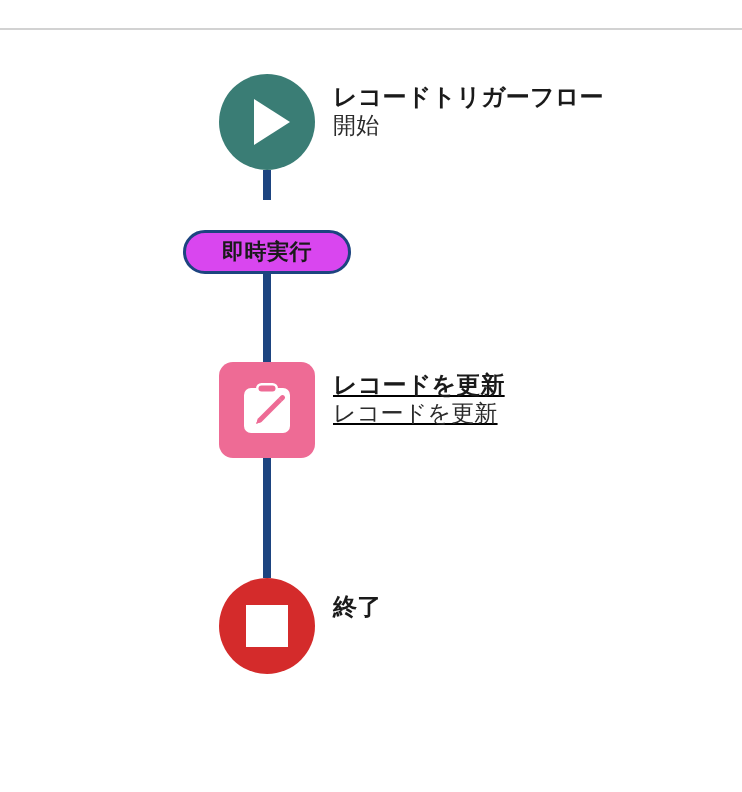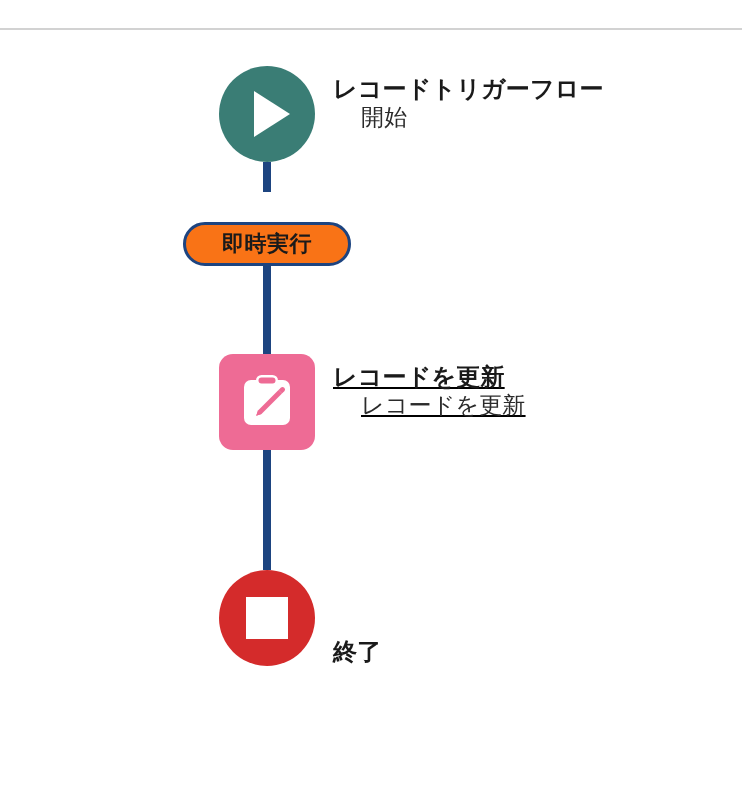--- a/index.html
+++ b/index.html
@@ -23,21 +23,21 @@
     top: 28px;
     width: 742px;
     height: 2px;
     background: #d2d2d2;
   }
 
   
   .flow-canvas {
     position: absolute;
     left: 0;
-    top: 16px;
+    top: 24px;
     width: 742px;
     height: 762px;
   }
 
   
   .connector {
     position: absolute;
     left: 263px;
     width: 8px;
     background: #1d4480;
@@ -48,21 +48,21 @@
 
   
   .node {
     position: absolute;
     left: 219px;
     display: flex;
     align-items: flex-start;
   }
   .node-start  { top: 50px; }
   .node-update { top: 338px; text-decoration: underline; }
-  .node-end    { top: 554px; align-items: flex-end; }
+  .node-end    { top: 554px; }
 
   .node-shape {
     width: 96px;
     height: 96px;
     flex: 0 0 96px;
     position: relative;
     display: flex;
     align-items: center;
     justify-content: center;
   }
@@ -109,33 +109,32 @@
     color: #1a1a1a;
     line-height: 1.22;
     letter-spacing: 0.2px;
   }
   .node-subtitle {
     font-size: 23px;
     font-weight: normal;
     color: #2b2b2b;
     line-height: 1.25;
     letter-spacing: 0.2px;
-    margin-left: 28px;
   }
   .node-end .node-labels { padding-top: 14px; }
 
   
   .pill-badge {
     position: absolute;
     left: 183px;
     top: 206px;
     width: 168px;
     height: 44px;
     box-sizing: border-box;
-    background: #f97316;
+    background: #d946ef;
     border: 3px solid #1d4480;
     border-radius: 22px;
     display: flex;
     align-items: center;
     justify-content: center;
   }
   .pill-badge-label {
     font-size: 22px;
     font-weight: bold;
     color: #1a1a1a;

